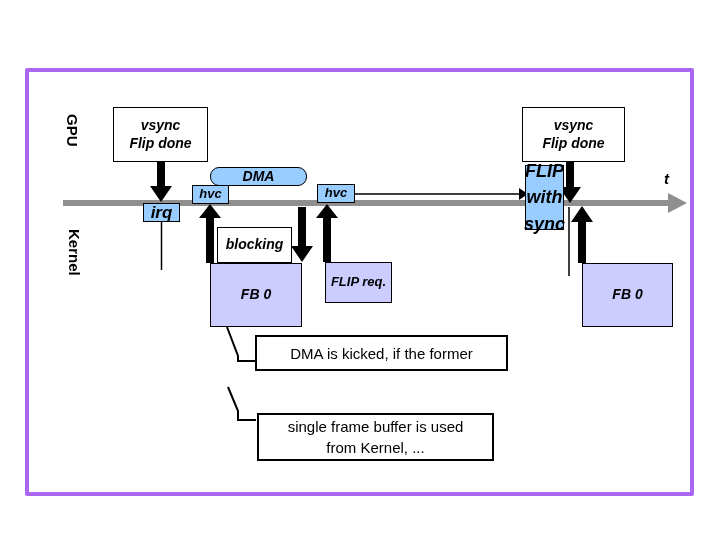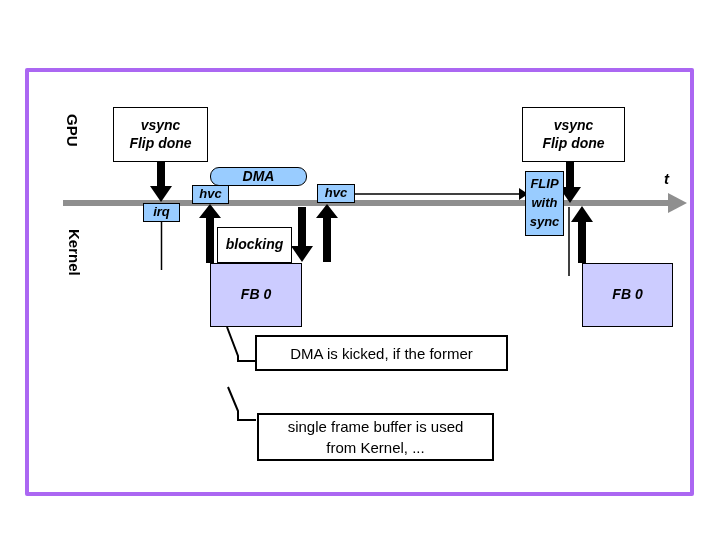--- a/index.html
+++ b/index.html
@@ -20,23 +20,23 @@
        display:flex;flex-direction:column;align-items:center;justify-content:center;
        text-align:center;font-weight:bold;font-style:italic;line-height:1.25;}
   .white{background:#fff;}
   .blue{background:var(--event_blue,#99ccff);}
   .lav{background:var(--buffer_lavender,#ccccff);}
   .vsync1{left:113px;top:107px;width:95px;height:55px;font-size:14px;}
   .vsync2{left:522px;top:107px;width:103px;height:55px;font-size:14px;}
   .dma{left:210px;top:167px;width:97px;height:19px;font-size:14px;border-radius:9px;}
   .hvc1{left:192px;top:185px;width:37px;height:19px;font-size:13px;}
   .hvc2{left:317px;top:184px;width:38px;height:19px;font-size:13px;}
-  .irq{left:143px;top:203px;width:37px;height:19px;font-size:13px;}
+  .irq{left:143px;top:203px;width:37px;height:19px;font-size:17px;}
   .blocking{left:217px;top:227px;width:75px;height:36px;font-size:14px;}
-  .fws{left:525px;top:171px;width:39px;height:65px;font-size:13px;line-height:1.45;}
+  .fws{left:525px;top:165px;width:39px;height:65px;font-size:18px;line-height:1.45;}
   .fb0a{left:210px;top:263px;width:92px;height:64px;font-size:14px;}
   .fb0b{left:582px;top:263px;width:91px;height:64px;font-size:14px;}
   .flipreq{left:325px;top:262px;width:67px;height:41px;font-size:13px;}
   .callout{position:absolute;box-sizing:border-box;border:2px solid #000;background:#fff;
            display:flex;flex-direction:column;align-items:center;justify-content:center;
            text-align:center;font-size:15px;font-weight:normal;font-style:normal;line-height:1.4;}
   .c1{left:255px;top:335px;width:253px;height:36px;}
   .c2{left:257px;top:413px;width:237px;height:48px;}
   .lane-label{position:absolute;display:flex;align-items:center;justify-content:center;
               writing-mode:vertical-rl;font-weight:bold;font-size:15px;}
@@ -94,20 +94,21 @@
   <div class="box blue irq">irq</div>
   <div class="box white blocking">blocking</div>
 
   <div class="box blue fws">
     <div>FLIP</div>
     <div>with</div>
     <div>sync</div>
   </div>
 
   <div class="box lav fb0a">FB 0</div>
+  <div class="box lav flipreq">FLIP req.</div>
   <div class="box lav fb0b">FB 0</div>
 
   <div class="callout c1">
     <div>DMA is kicked, if the former</div>
   </div>
   <div class="callout c2">
     <div>single frame buffer is used</div>
     <div>from Kernel, ...</div>
   </div>
 

